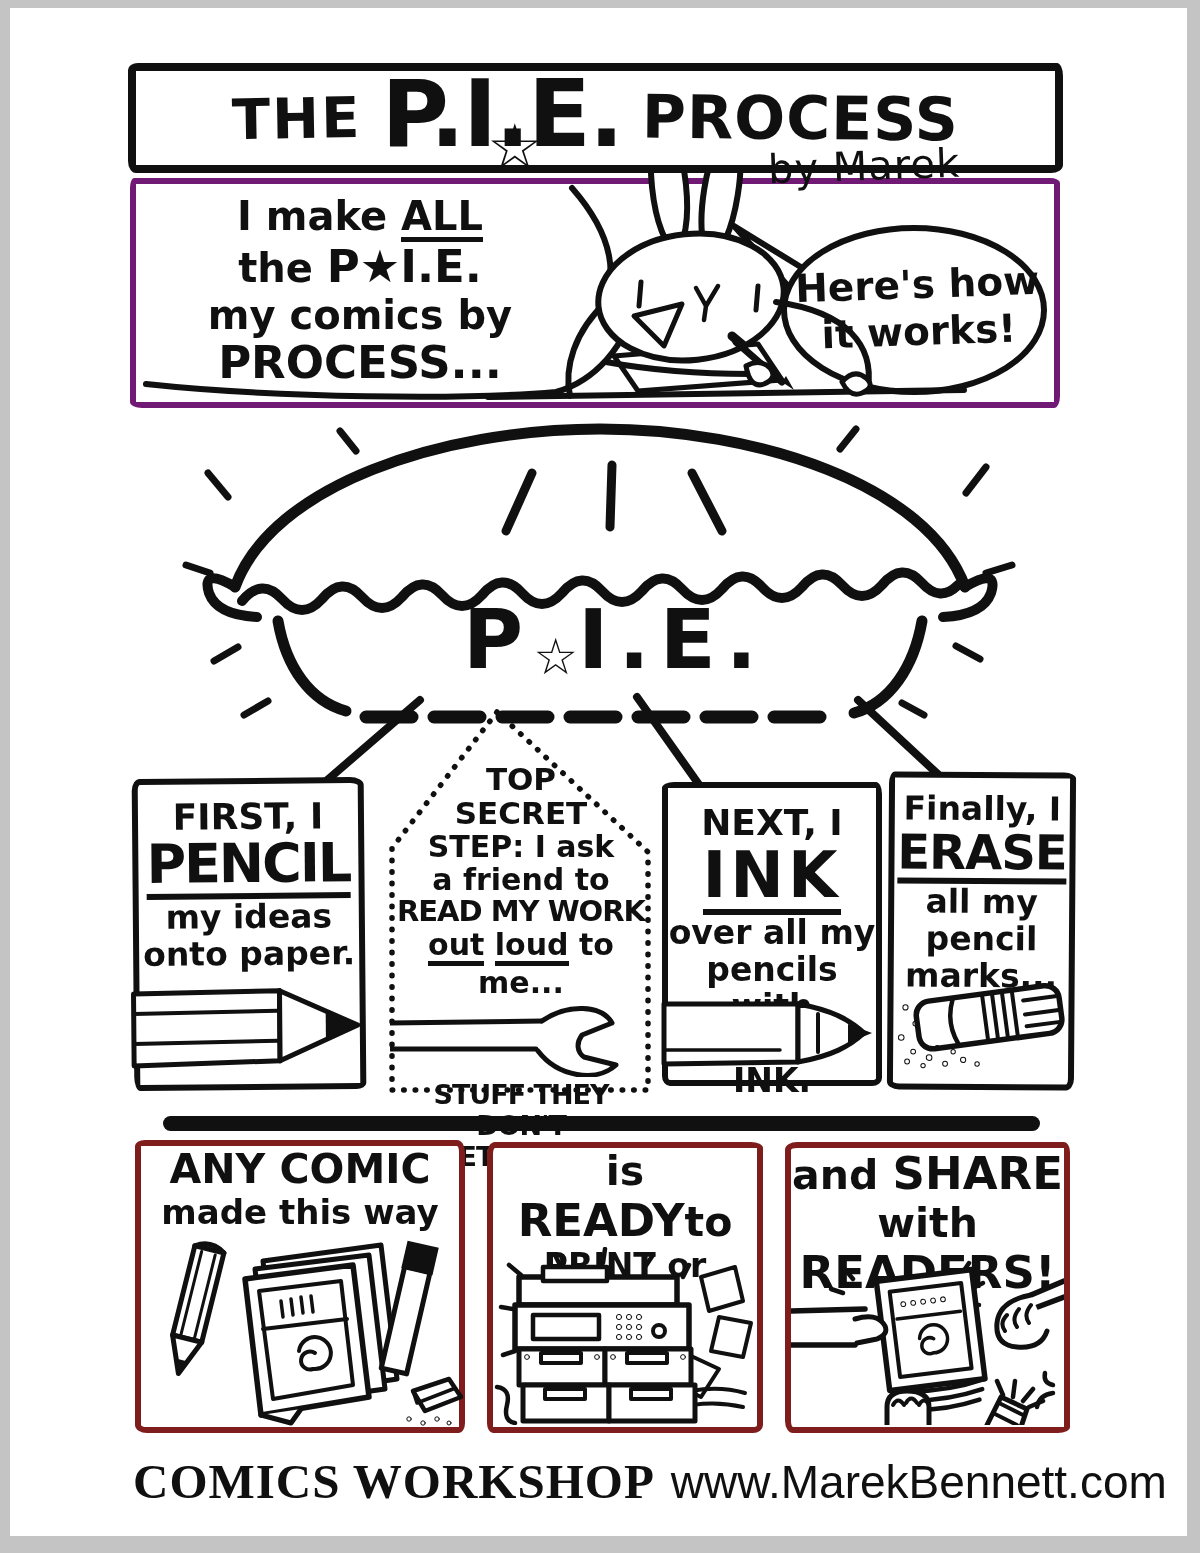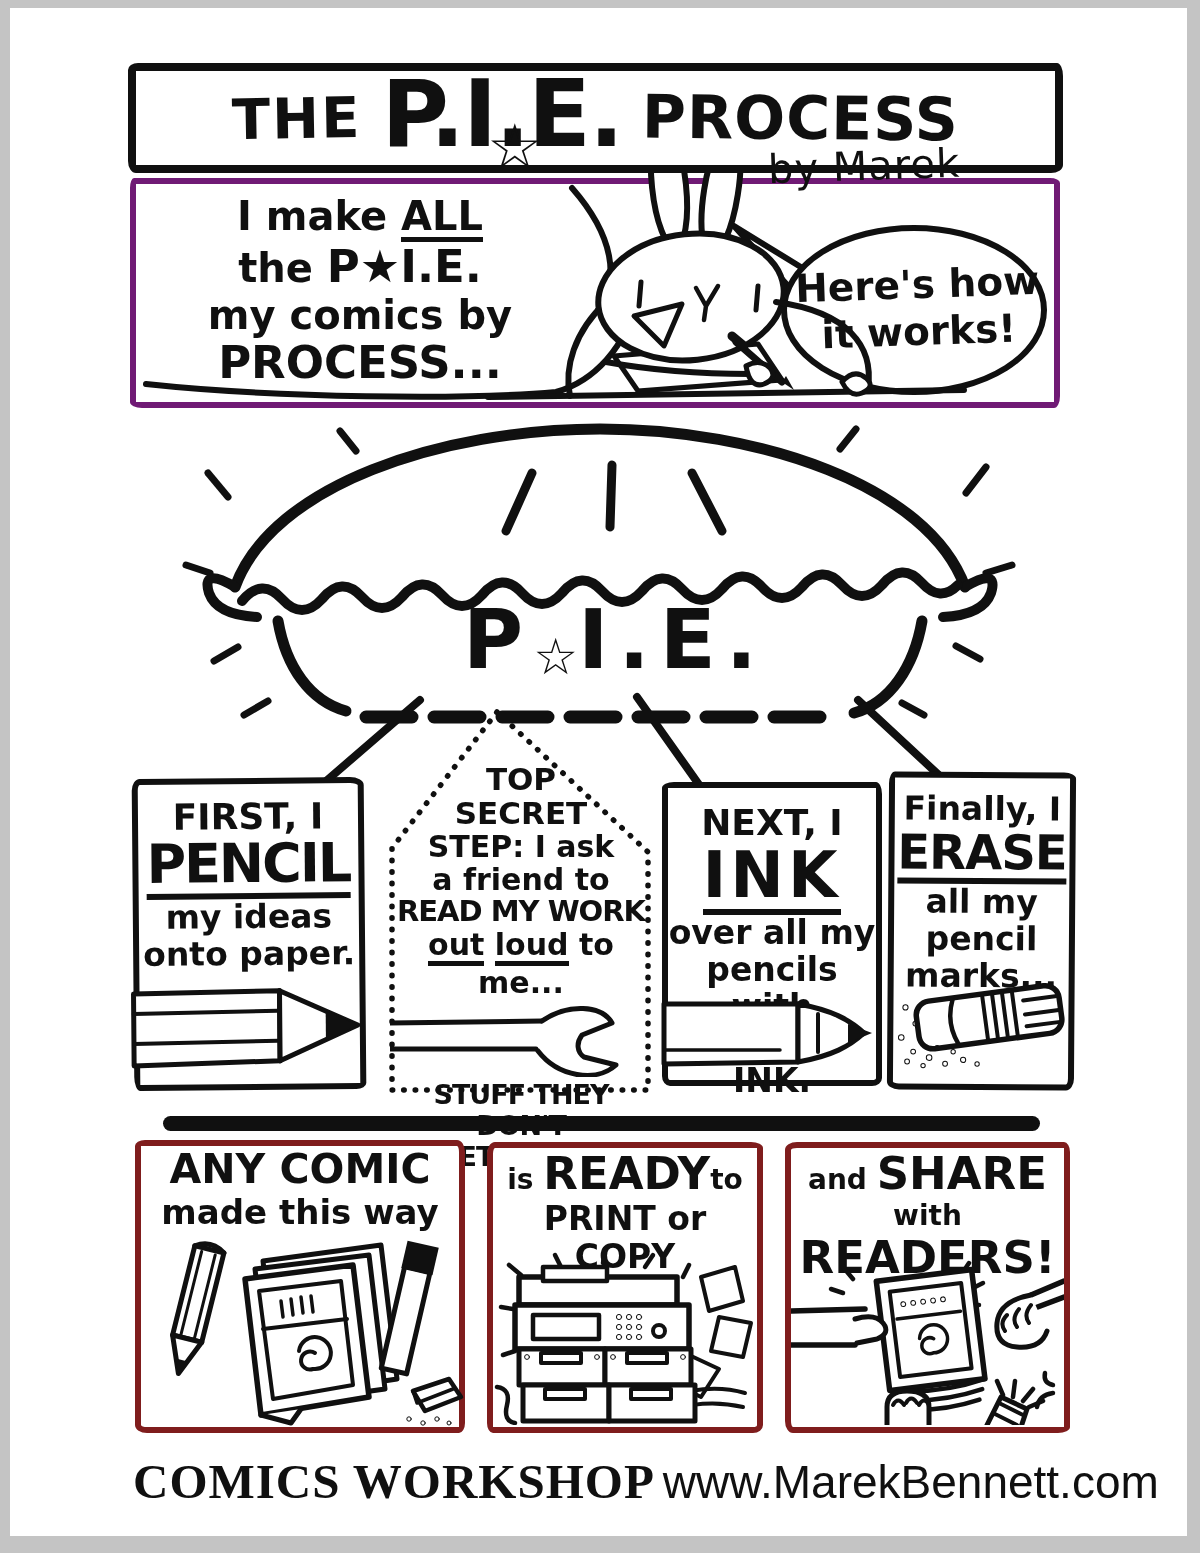--- a/index.html
+++ b/index.html
@@ -94,28 +94,28 @@
   
   .result {
     position:absolute; top:1140px; background:#fff; border:6px solid #7f1d1d; z-index:2;
     text-align:center; font-weight:bold; padding-top:0; line-height:1.15;
   }
   .res-any   { left:135px; width:330px; height:293px; border-radius:10px 8px 6px 12px/6px 12px 10px 8px; }
   .res-ready { left:487px; top:1142px; width:276px; height:291px; border-radius:8px 12px 10px 6px/12px 6px 8px 10px; }
   .res-share { left:785px; top:1142px; width:285px; height:291px; border-radius:12px 6px 12px 8px/8px 10px 6px 12px; }
   .r-l1 { font-size:41px; }
   .r-l2 { font-size:34px; }
-  .r-mix-sm { font-size:28px; }
+  .r-mix-sm { font-size:41px; }
   .r-mix-big { font-size:45px;text-align:right; }
   .result svg { position:absolute; left:0; bottom:2px; }
 
   
   .footer { left:133px; top:1453px; z-index:2; white-space:nowrap; }
   .footer .brand { font-family:"Liberation Serif", serif; font-weight:bold; font-size:49px; letter-spacing:1px; }
-  .footer .url { font-family:"Liberation Sans", sans-serif; font-size:46px; margin-left:8px; }
+  .footer .url { font-family:"Liberation Sans", sans-serif; font-size:46px; margin-left:16px; }
 </style>
 </head>
 <body>
 
 <div class="sheet"></div>
 
 <svg class="abs overlay" width="1200" height="1553">
   <line x1="420" y1="700" x2="325" y2="782" stroke-width="8"></line>
   <line x1="637" y1="697" x2="700" y2="786" stroke-width="8"></line>
   <line x1="858" y1="700" x2="942" y2="778" stroke-width="8"></line>

